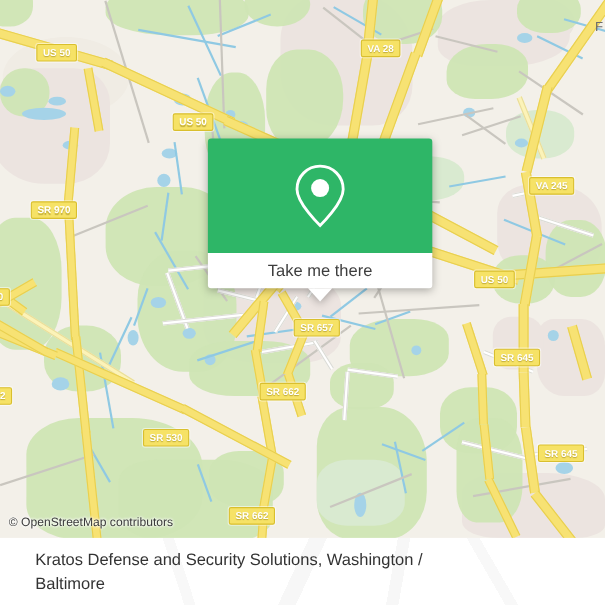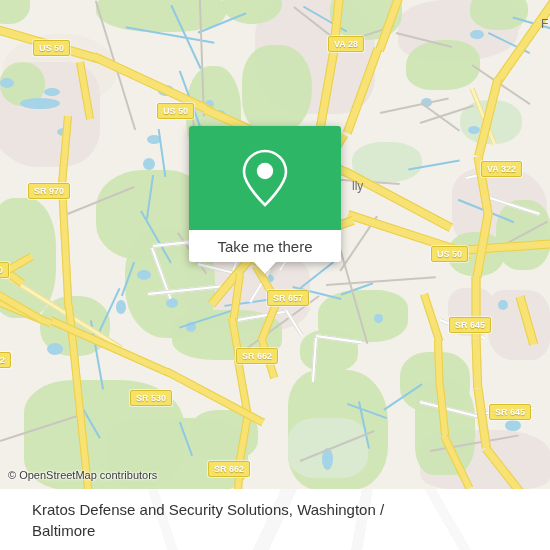--- a/index.html
+++ b/index.html
@@ -35,21 +35,21 @@
   .shield{position:absolute;background:#f6e266;border:1px solid #d9bf2e;border-radius:2px;
     color:#ffffff;font-weight:bold;font-size:9px;line-height:12px;padding:1px 5px;
     text-shadow:0 1px 1px rgba(120,100,0,.45);white-space:nowrap;
     box-shadow:0 0 0 1px rgba(255,255,255,.5);}
   .placelabel{position:absolute;color:#6b6b6b;font-size:12px;white-space:nowrap;}
 
   .osm-credit{position:absolute;left:8px;bottom:8px;font-size:11px;color:#3a3a3a;
     text-shadow:0 0 3px #fff,0 0 3px #fff,0 0 2px #fff;}
 
   
-  .popup{position:absolute;left:189px;top:126px;width:152px;
+  .popup{position:absolute;left:189px;top:126px;width:204px;
     filter:drop-shadow(0 2px 4px rgba(0,0,0,.3));}
   .popup-head{height:104px;background:#2eb667;border-radius:3px 3px 0 0;
     display:flex;align-items:center;justify-content:center;}
   .popup-body{height:32px;background:#ffffff;border-radius:0 0 3px 3px;
     display:flex;align-items:center;justify-content:center;}
   .popup-body span{font-size:15px;color:#3d3d3d;}
   .popup-tail{position:absolute;left:50%;margin-left:-11px;top:136px;width:0;height:0;
     border-left:11px solid transparent;border-right:11px solid transparent;
     border-top:12px solid #ffffff;}
 
@@ -257,21 +257,21 @@
     <div class="rd" style="left:440px;top:382px;width:50px;height:8px;transform:rotate(84deg);"></div>
     <div class="rd" style="left:444px;top:432px;width:58px;height:8px;transform:rotate(64deg);"></div>
 
     <div class="rd" style="left:-10px;top:286px;width:60px;height:8px;transform:rotate(30deg);"></div>
 
     <div class="shield" style="left:33px;top:40px;">US 50</div>
     <div class="shield" style="left:157px;top:103px;">US 50</div>
     <div class="shield" style="left:28px;top:183px;">SR 970</div>
     <div class="shield" style="left:-8px;top:262px;">0</div>
     <div class="shield" style="left:328px;top:36px;">VA 28</div>
-    <div class="shield" style="left:481px;top:161px;">VA 322</div>
+    <div class="shield" style="left:481px;top:161px;">VA 245</div>
     <div class="shield" style="left:431px;top:246px;">US 50</div>
     <div class="shield" style="left:267px;top:278px;margin-top:12px;">SR 657</div>
     <div class="shield" style="left:449px;top:317px;">SR 645</div>
     <div class="shield" style="left:236px;top:348px;">SR 662</div>
     <div class="shield" style="left:130px;top:390px;">SR 530</div>
     <div class="shield" style="left:489px;top:404px;">SR 645</div>
     <div class="shield" style="left:208px;top:461px;">SR 662</div>
     <div class="shield" style="left:-6px;top:352px;">2</div>
 
     <div class="placelabel" style="left:352px;top:179px;">lly</div>

